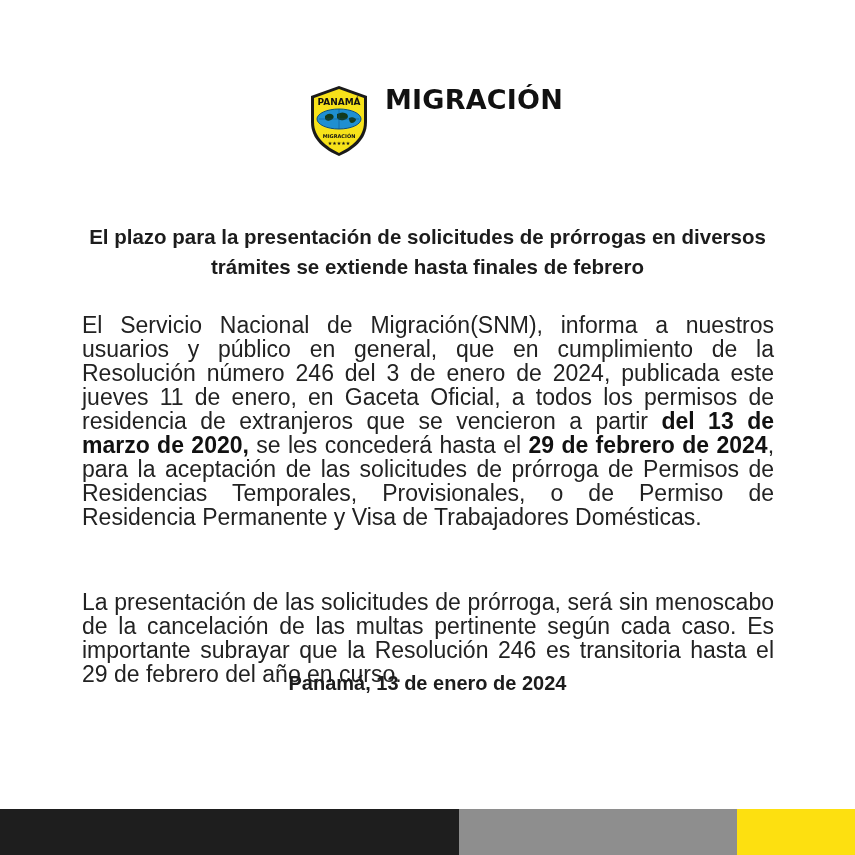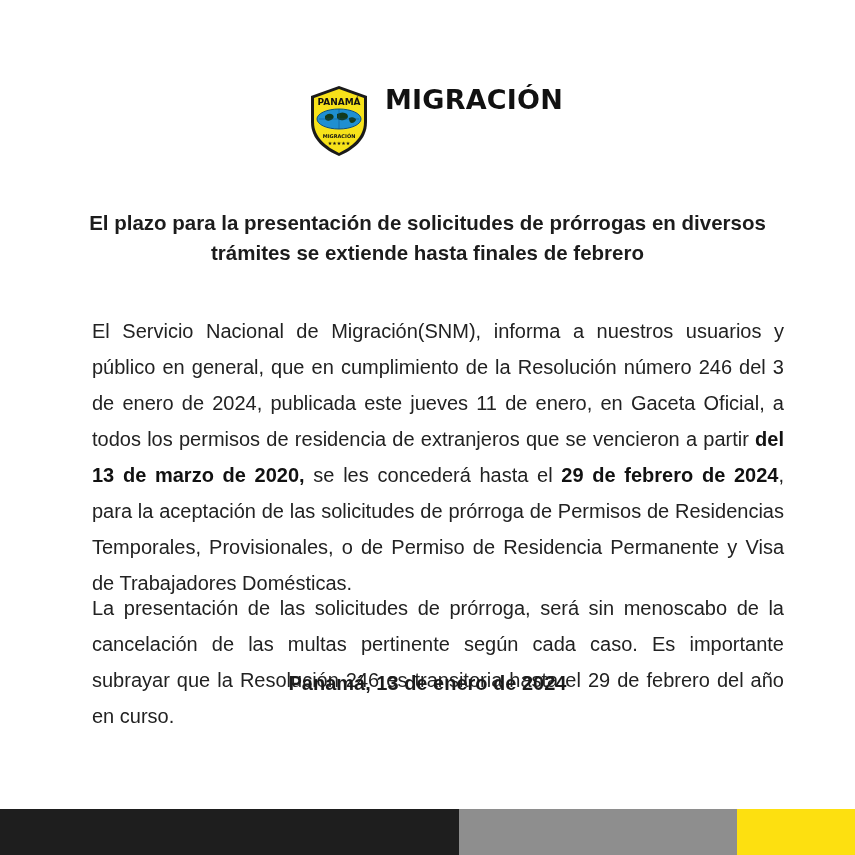--- a/index.html
+++ b/index.html
@@ -11,27 +11,27 @@
   .header {
     position: absolute; left: 307px; top: 84px; height: 76px;
     display: flex; align-items: flex-start;
   }
   .shield { width: 64px; height: 74px; display: block; }
   .brand {
     margin-left: 14px; font-weight: 700; font-size: 27px; letter-spacing: 0.2px;
     color: #111; font-family: "DejaVu Sans", "Liberation Sans", sans-serif;
   }
   .title {
-    position: absolute; left: 80px; width: 695px; top: 208px;
+    position: absolute; left: 80px; width: 695px; top: 222px;
     text-align: center; font-weight: 700; font-size: 20.5px; line-height: 30px;
     color: #1c1c1c;
   }
   .para {
-    position: absolute; left: 92px; width: 692px;
-    font-size: 20px; line-height: 36px; text-align: justify; color: #222;
+    position: absolute; left: 82px; width: 692px;
+    font-size: 23px; line-height: 24px; text-align: justify; color: #222;
   }
   .para b { font-weight: 700; color: #111; }
   .p1 { top: 313px; }
   .p2 { top: 544px; margin-top: 46px; }
   .sign {
     position: absolute; left: 0; width: 855px; top: 672px; text-align: center;
     font-weight: 700; font-size: 20px; color: #1c1c1c;
   }
   .bar { position: absolute; top: 809px; height: 46px; }
   .bar-dark { left: 0; width: 459px; background: #1e1e1e; }

